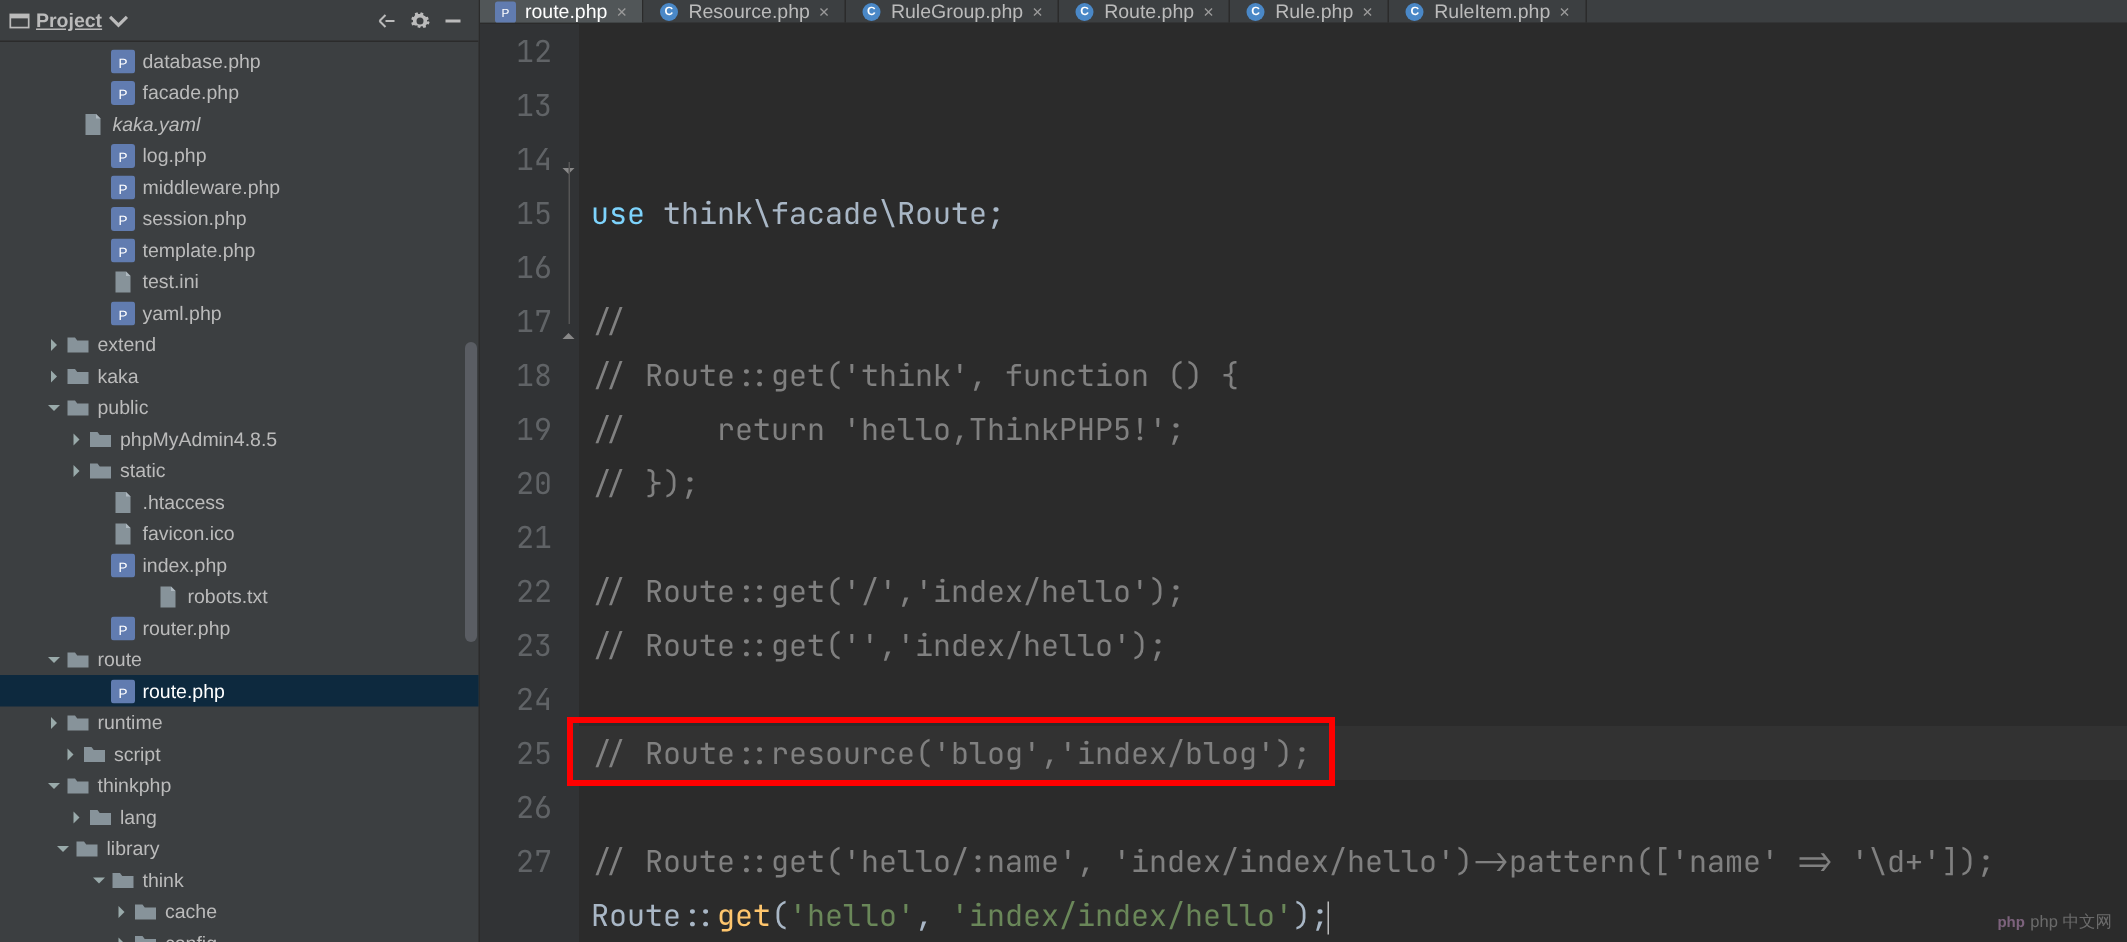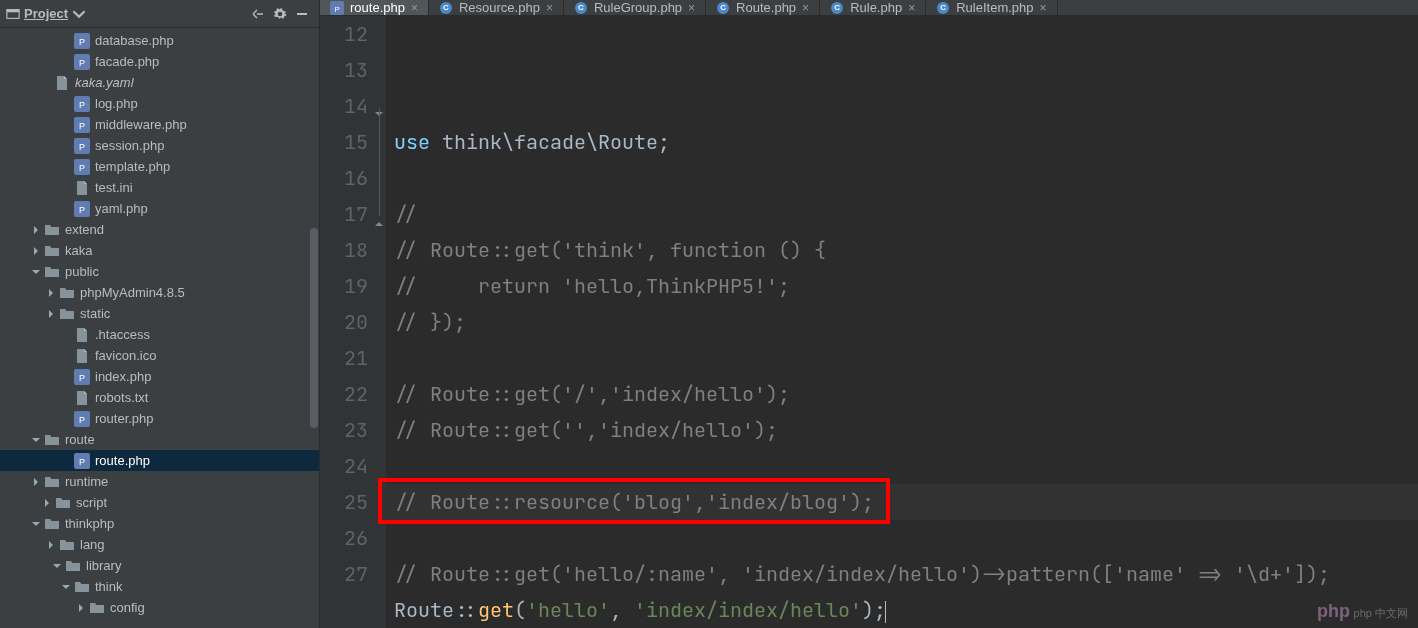--- a/index.html
+++ b/index.html
@@ -273,21 +273,21 @@
           <div class="tree-row" style="padding-left: 60px;">
             <span class="tree-arrow"></span>
             <span class="tree-icon">
               <svg viewBox="0 0 16 16" width="16" height="16">
                 <rect width="16" height="16" rx="2" fill="#617cb0"></rect>
                 <text x="8" y="12" text-anchor="middle" font-size="9" fill="#fff" font-family="Arial">P</text>
               </svg>
             </span>
             <span class="name">index.php</span>
           </div>
-          <div class="tree-row" style="padding-left: 60px;">
+          <div class="tree-row" style="padding-left: 90px;">
             <span class="tree-arrow"></span>
             <span class="tree-icon">
               <svg class="ico-file" viewBox="0 0 16 16" width="16" height="16">
                 <path d="M3 1h7l3 3v11H3z" fill="#87939a"></path>
                 <path d="M10 1v3h3" fill="#aeb8bf"></path>
               </svg>
             </span>
             <span class="name">robots.txt</span>
           </div>
           <div class="tree-row" style="padding-left: 60px;">
@@ -368,21 +368,21 @@
                 <path d="M3 1 L7 5 L3 9 Z" fill="#9aa"></path>
               </svg>
             </span>
             <span class="tree-icon">
               <svg class="ico-folder" viewBox="0 0 16 16" width="16" height="16">
                 <path d="M1 3h5l1.5 2H15v8H1z"></path>
               </svg>
             </span>
             <span class="name">lang</span>
           </div>
-          <div class="tree-row" style="padding-left: 51px;">
+          <div class="tree-row" style="padding-left: 36px;">
             <span class="tree-arrow">
               <svg width="10" height="10" viewBox="0 0 10 10">
                 <path d="M1 3 L5 7 L9 3 Z" fill="#9aa"></path>
               </svg>
             </span>
             <span class="tree-icon">
               <svg class="ico-folder" viewBox="0 0 16 16" width="16" height="16">
                 <path d="M1 3h5l1.5 2H15v8H1z"></path>
               </svg>
             </span>
@@ -393,20 +393,33 @@
               <svg width="10" height="10" viewBox="0 0 10 10">
                 <path d="M1 3 L5 7 L9 3 Z" fill="#9aa"></path>
               </svg>
             </span>
             <span class="tree-icon">
               <svg class="ico-folder" viewBox="0 0 16 16" width="16" height="16">
                 <path d="M1 3h5l1.5 2H15v8H1z"></path>
               </svg>
             </span>
             <span class="name">think</span>
+          </div>
+          <div class="tree-row" style="padding-left: 75px;">
+            <span class="tree-arrow">
+              <svg width="10" height="10" viewBox="0 0 10 10">
+                <path d="M3 1 L7 5 L3 9 Z" fill="#9aa"></path>
+              </svg>
+            </span>
+            <span class="tree-icon">
+              <svg class="ico-folder" viewBox="0 0 16 16" width="16" height="16">
+                <path d="M1 3h5l1.5 2H15v8H1z"></path>
+              </svg>
+            </span>
+            <span class="name">cache</span>
           </div>
           <div class="tree-row" style="padding-left: 75px;">
             <span class="tree-arrow">
               <svg width="10" height="10" viewBox="0 0 10 10">
                 <path d="M3 1 L7 5 L3 9 Z" fill="#9aa"></path>
               </svg>
             </span>
             <span class="tree-icon">
               <svg class="ico-folder" viewBox="0 0 16 16" width="16" height="16">
                 <path d="M1 3h5l1.5 2H15v8H1z"></path>
@@ -499,15 +512,15 @@
           </div>
         <div class="code" id="code">
           <div class="hl-box" id="hlbox" style="top: 462px; left: -8px; width: 512px; height: 46px;"></div>
         <div class="line" style="position: relative; z-index: 1;"><span class="kw">use</span> <span class="ns">think\facade\Route</span>;</div><div class="line" style="position: relative; z-index: 1;"></div><div class="line" style="position: relative; z-index: 1;"><span class="cmt">//</span></div><div class="line" style="position: relative; z-index: 1;"><span class="cmt">// Route::get('think', function () {</span></div><div class="line" style="position: relative; z-index: 1;"><span class="cmt">//     return 'hello,ThinkPHP5!';</span></div><div class="line" style="position: relative; z-index: 1;"><span class="cmt">// });</span></div><div class="line" style="position: relative; z-index: 1;"></div><div class="line" style="position: relative; z-index: 1;"><span class="cmt">// Route::get('/','index/hello');</span></div><div class="line" style="position: relative; z-index: 1;"><span class="cmt">// Route::get('','index/hello');</span></div><div class="line" style="position: relative; z-index: 1;"></div><div class="line" style="position: relative; z-index: 1;"><span class="cmt">// Route::resource('blog','index/blog');</span></div><div class="line" style="position: relative; z-index: 1;"></div><div class="line" style="position: relative; z-index: 1;"><span class="cmt">// Route::get('hello/:name', 'index/index/hello')-&gt;pattern(['name' =&gt; '\d+']);</span></div><div class="highlight-line" style="top: 468px;"></div><div class="line" style="position: relative; z-index: 1;"><span class="cls">Route</span><span class="op">::</span><span class="fn">get</span>(<span class="str">'hello'</span>, <span class="str">'index/index/hello'</span>);<span class="caret"></span></div></div>
       </div>
     </div>
   </div>
 </div>
 
 <div class="watermark">
-  <span style="color:#c9c; font-weight:bold; font-size:18px;">php</span>
+  <span style="color:#c9c; font-weight:bold; font-size:10px;">php</span>
   <span style="color:#aaa; font-size:11px;">php 中文网</span>
 </div>
 
 </body></html>

